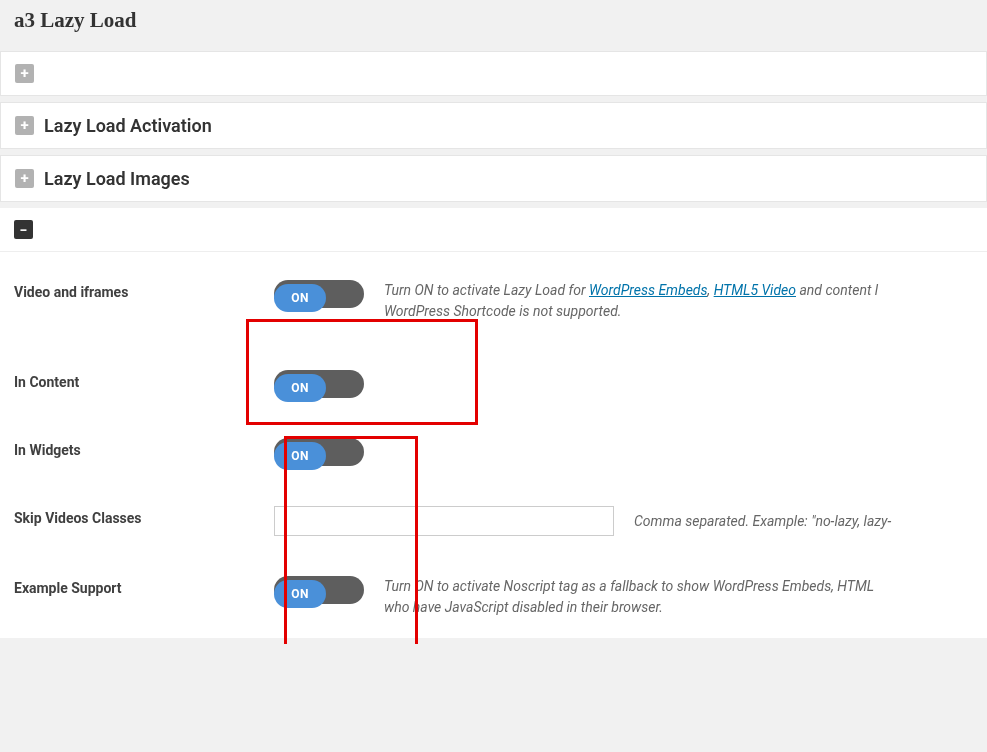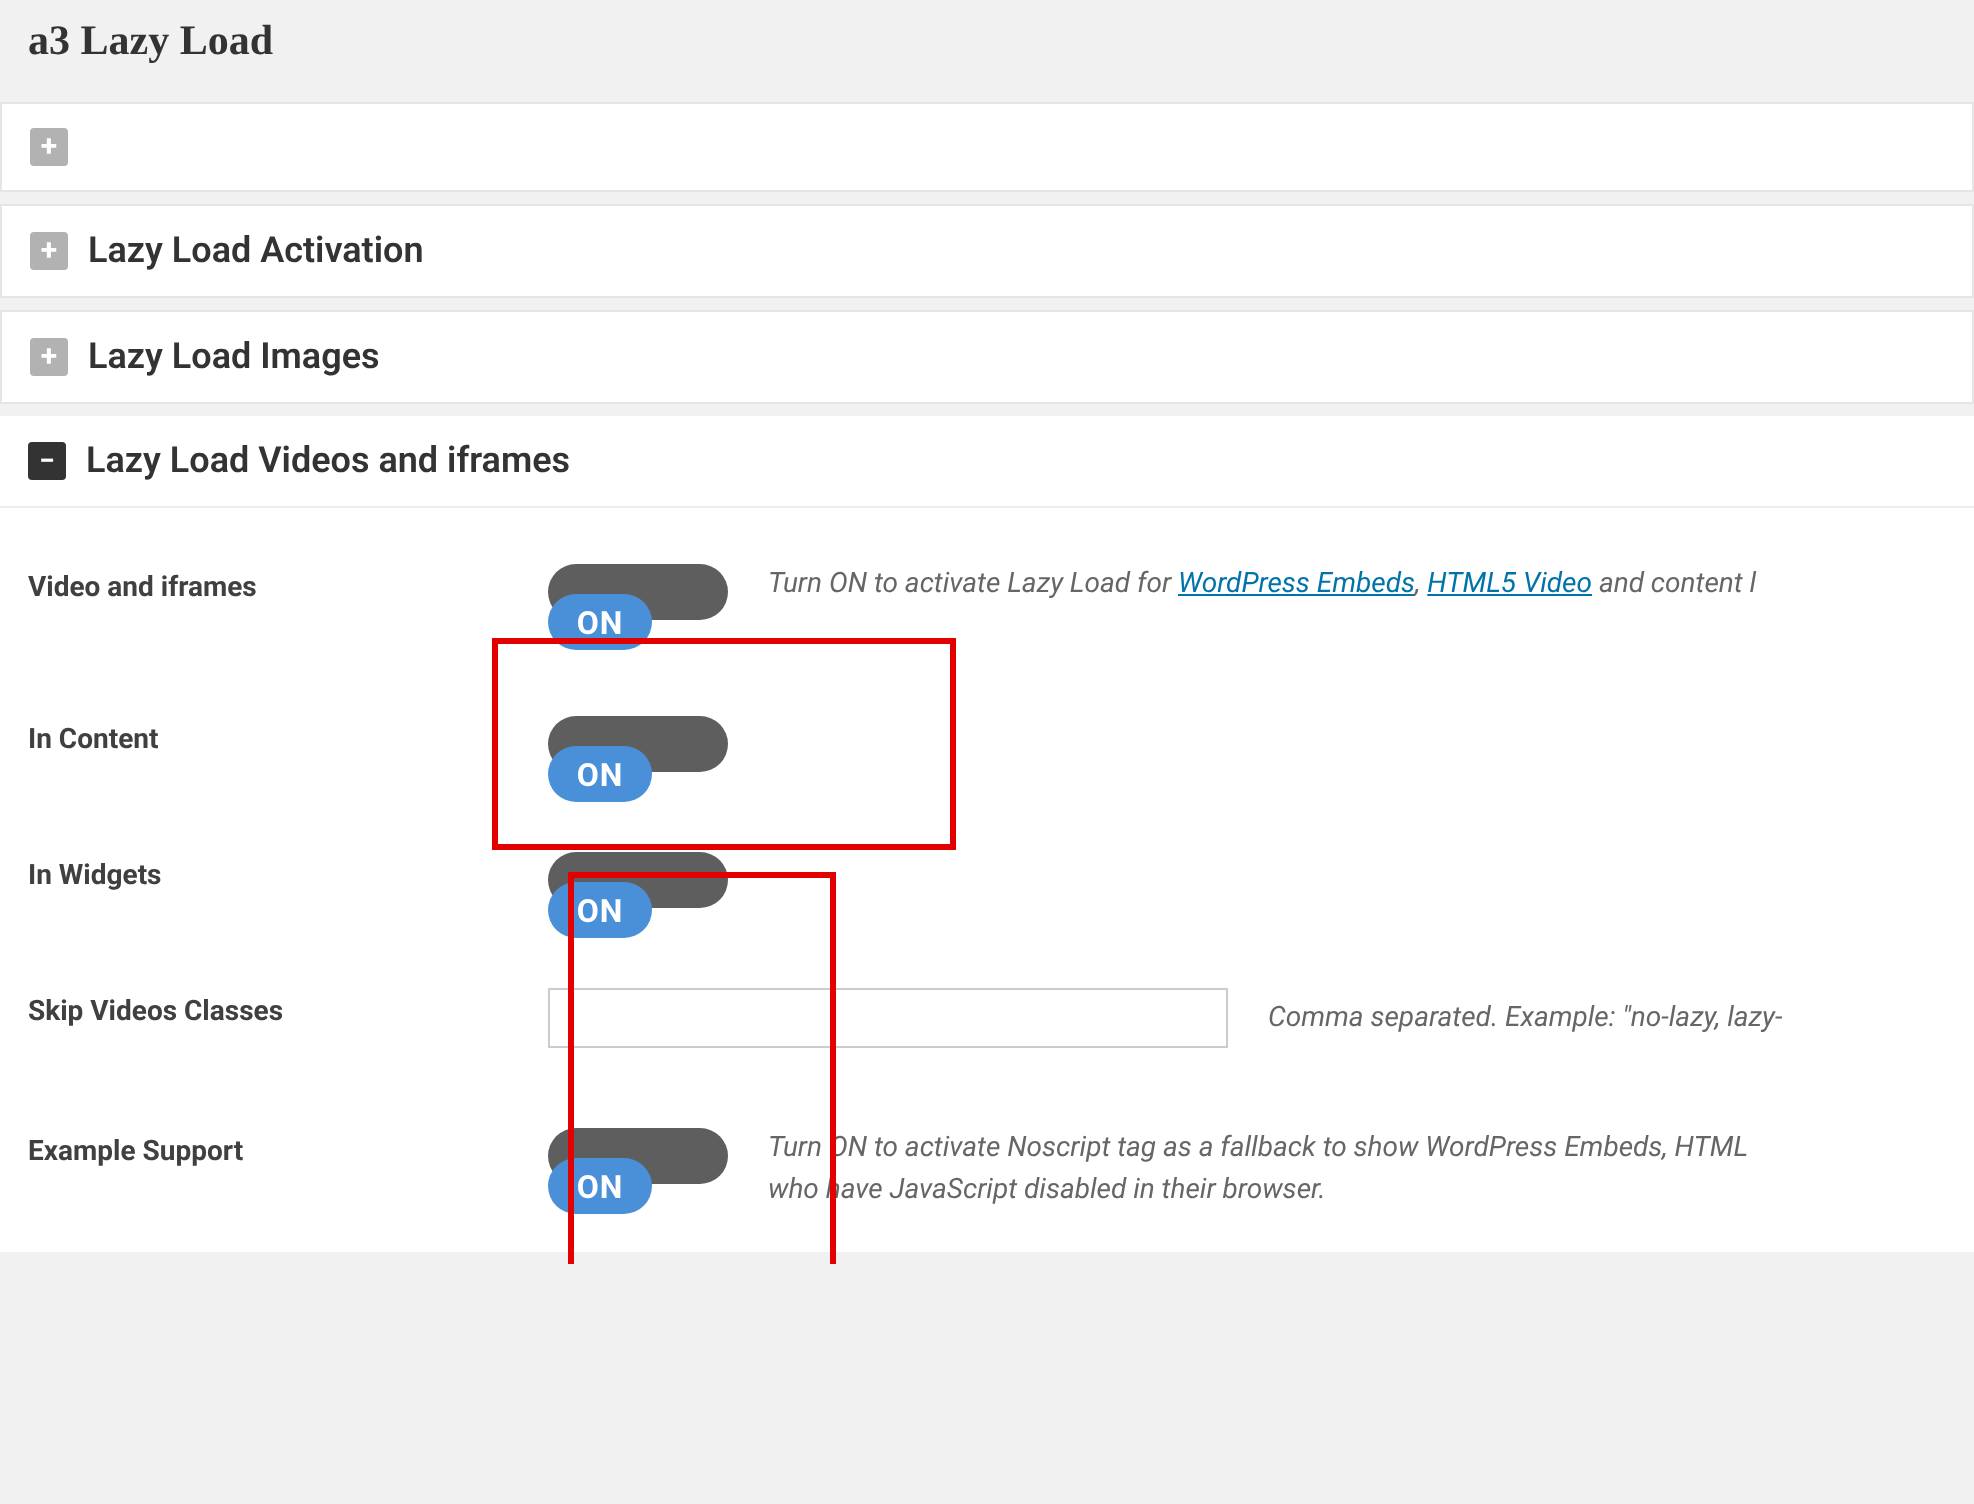--- a/index.html
+++ b/index.html
@@ -99,30 +99,30 @@
       height: 28px;
       border-radius: 14px;
       background: #5e5e5e;
       position: relative;
       cursor: pointer;
       flex-shrink: 0;
     }
     .toggle-on {
       position: absolute;
       left: 0;
-      top: 15px;
+      top: 4px;
       width: 52px;
       height: 28px;
       background: #4a90d9;
       border-radius: 14px;
       display: flex;
       align-items: center;
       justify-content: center;
       color: #fff;
-      font-size: 16px;
+      font-size: 12px;
       font-weight: bold;
       letter-spacing: 0.5px;
     }
     .help-text {
       font-size: 14px;
       font-style: italic;
       color: #666;
       line-height: 1.5;
       flex: 1;
     }
@@ -182,33 +182,32 @@
   <div class="panel">
     <div class="panel-header">
       <span class="expand-icon">+</span>
       <span class="panel-title">Lazy Load Images</span>
     </div>
   </div>
 
   <div class="panel-expanded">
     <div class="panel-header">
       <span class="collapse-icon">−</span>
-      <span class="panel-title">Lazy Load Videos and iframes</span>
     </div>
 
     <div class="form-table">
 
       <div class="form-row" style="padding-top:28px;padding-bottom:28px;">
         <div class="form-label">Video and iframes</div>
         <div class="form-control">
           <div class="toggle">
             <div class="toggle-on">ON</div>
           </div>
           <div class="help-text">
-            <span>Turn ON to activate Lazy Load for </span><a href="#">WordPress Embeds</a><span>, </span><a href="#">HTML5 Video</a><span> and content l</span><br>
+            <span>Turn ON to activate Lazy Load for </span><a href="#">WordPress Embeds</a><span>, </span><a href="#">HTML5 Video</a><span> and content l</span><br><span>WordPress Shortcode is not supported.</span>
           </div>
         </div>
       </div>
 
       <div class="form-row">
         <div class="form-label">In Content</div>
         <div class="form-control">
           <div class="toggle">
             <div class="toggle-on">ON</div>
           </div>

